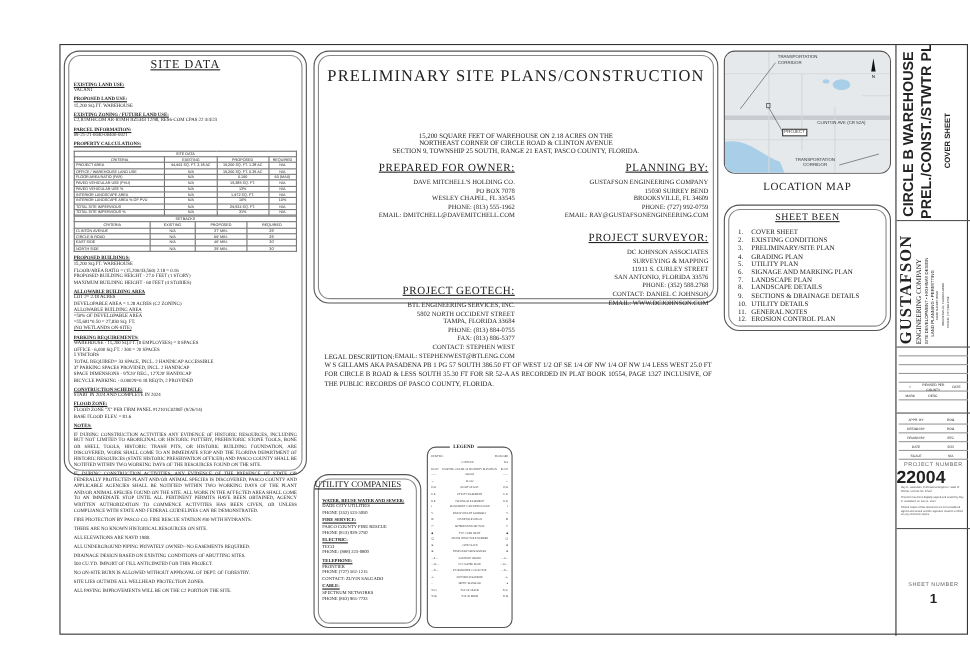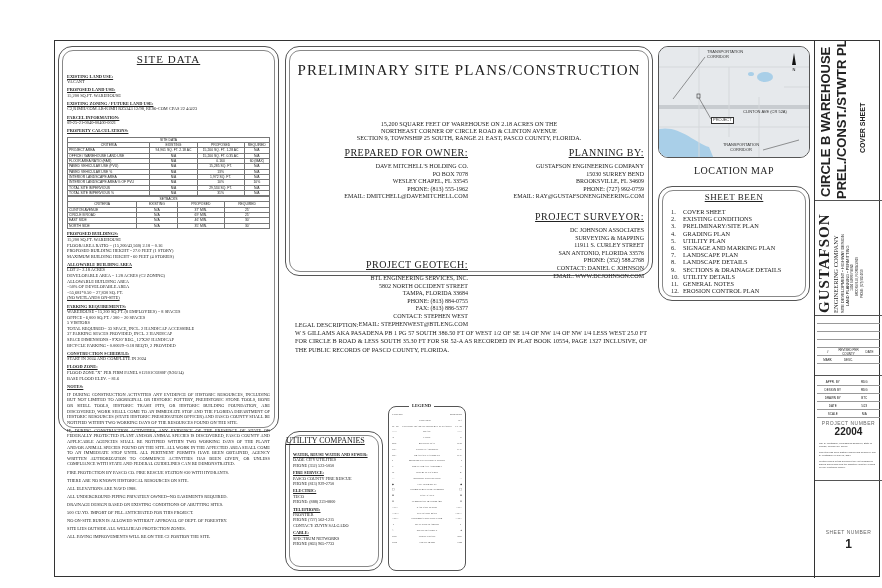--- a/index.html
+++ b/index.html
@@ -544,21 +544,21 @@
         <div class="rev-row">
             <span>DATE</span>
             <span>5/23</span>
           </div>
         <div class="rev-row">
             <span>SCALE</span>
             <span>N/A</span>
           </div>
       </div>
       <div class="sans" style="position:absolute; top:44px; left:0; right:0; text-align:center; font-size:5px; color:#666; letter-spacing:0.5px;">PROJECT NUMBER</div>
-      <div class="sans" style="position:absolute; top:50px; left:0; right:0; text-align:center; font-size:10px; font-weight:bold;">22004</div>
+      <div class="sans" style="position:absolute; top:50px; left:0; right:0; font-size:16px; font-weight:bold;">22004</div>
       <div class="sans" style="position:absolute; top:66px; left:4px; right:4px; font-size:2.4px; line-height:3px; color:#444;">
         <div>Ray D. Gustafson, Professional Engineer, State of Florida, License No. 57667</div>
         <div style="margin-top:3px;">This item has been digitally signed and sealed by Ray D. Gustafson on Jan 01, 2024</div>
         <div style="margin-top:3px;">Printed copies of this document are not considered signed and sealed and the signature must be verified on any electronic copies.</div>
       </div>
     </div>
     <div class="strip-cell" style="top:440px; height:97px; border-bottom:none;">
       <div class="sans" style="position:absolute; top:48px; left:0; right:0; text-align:center; font-size:5px; color:#666; letter-spacing:0.5px;">SHEET NUMBER</div>
       <div class="sans" style="position:absolute; top:56px; left:0; right:0; text-align:center; font-size:12px; font-weight:bold;">1</div>
     </div>

